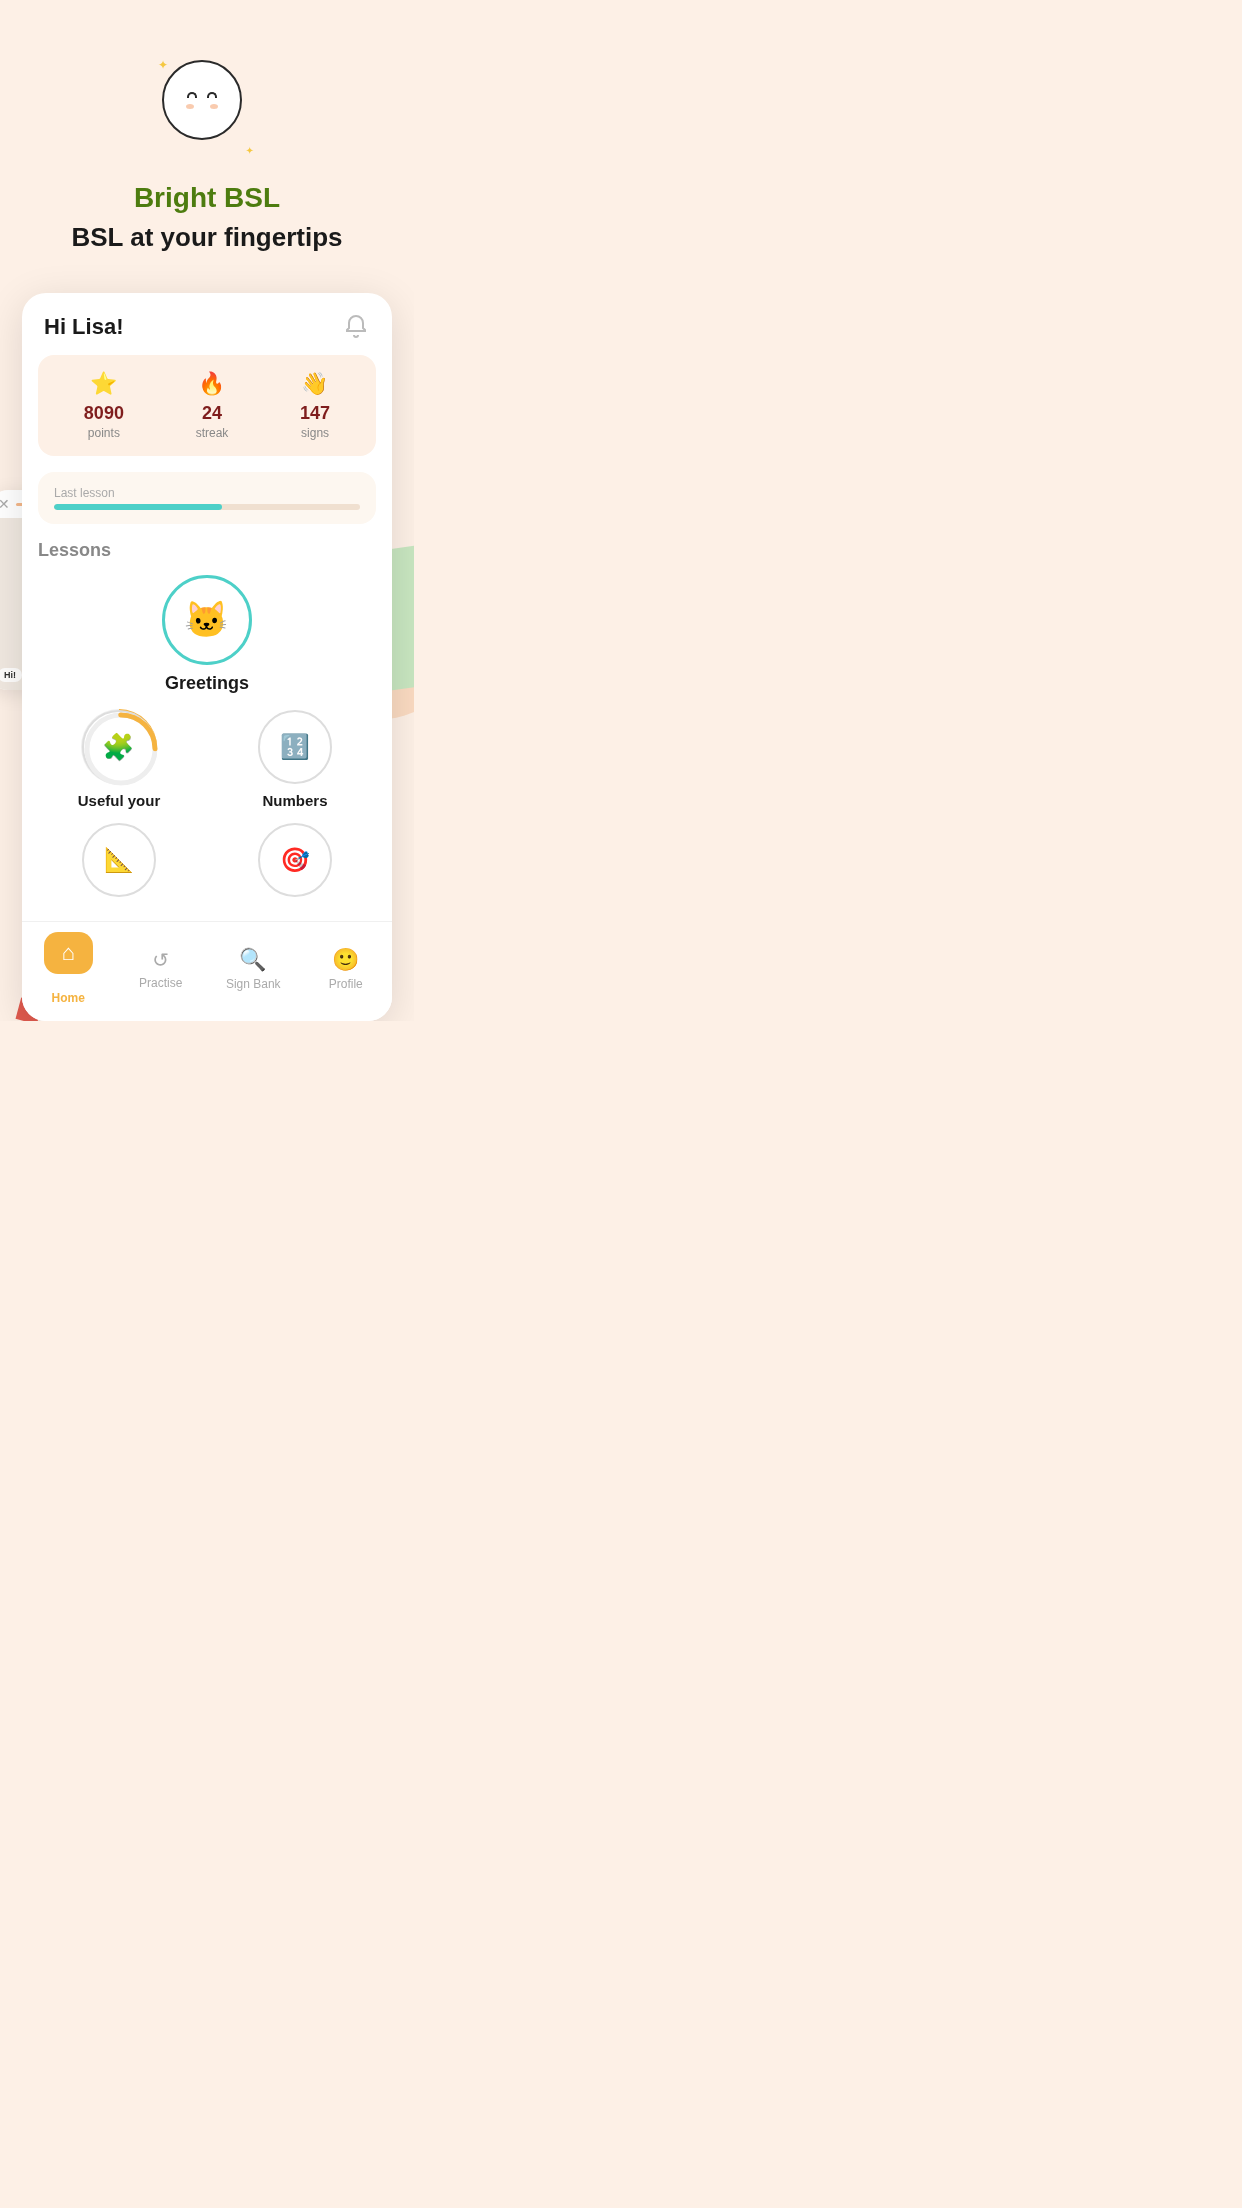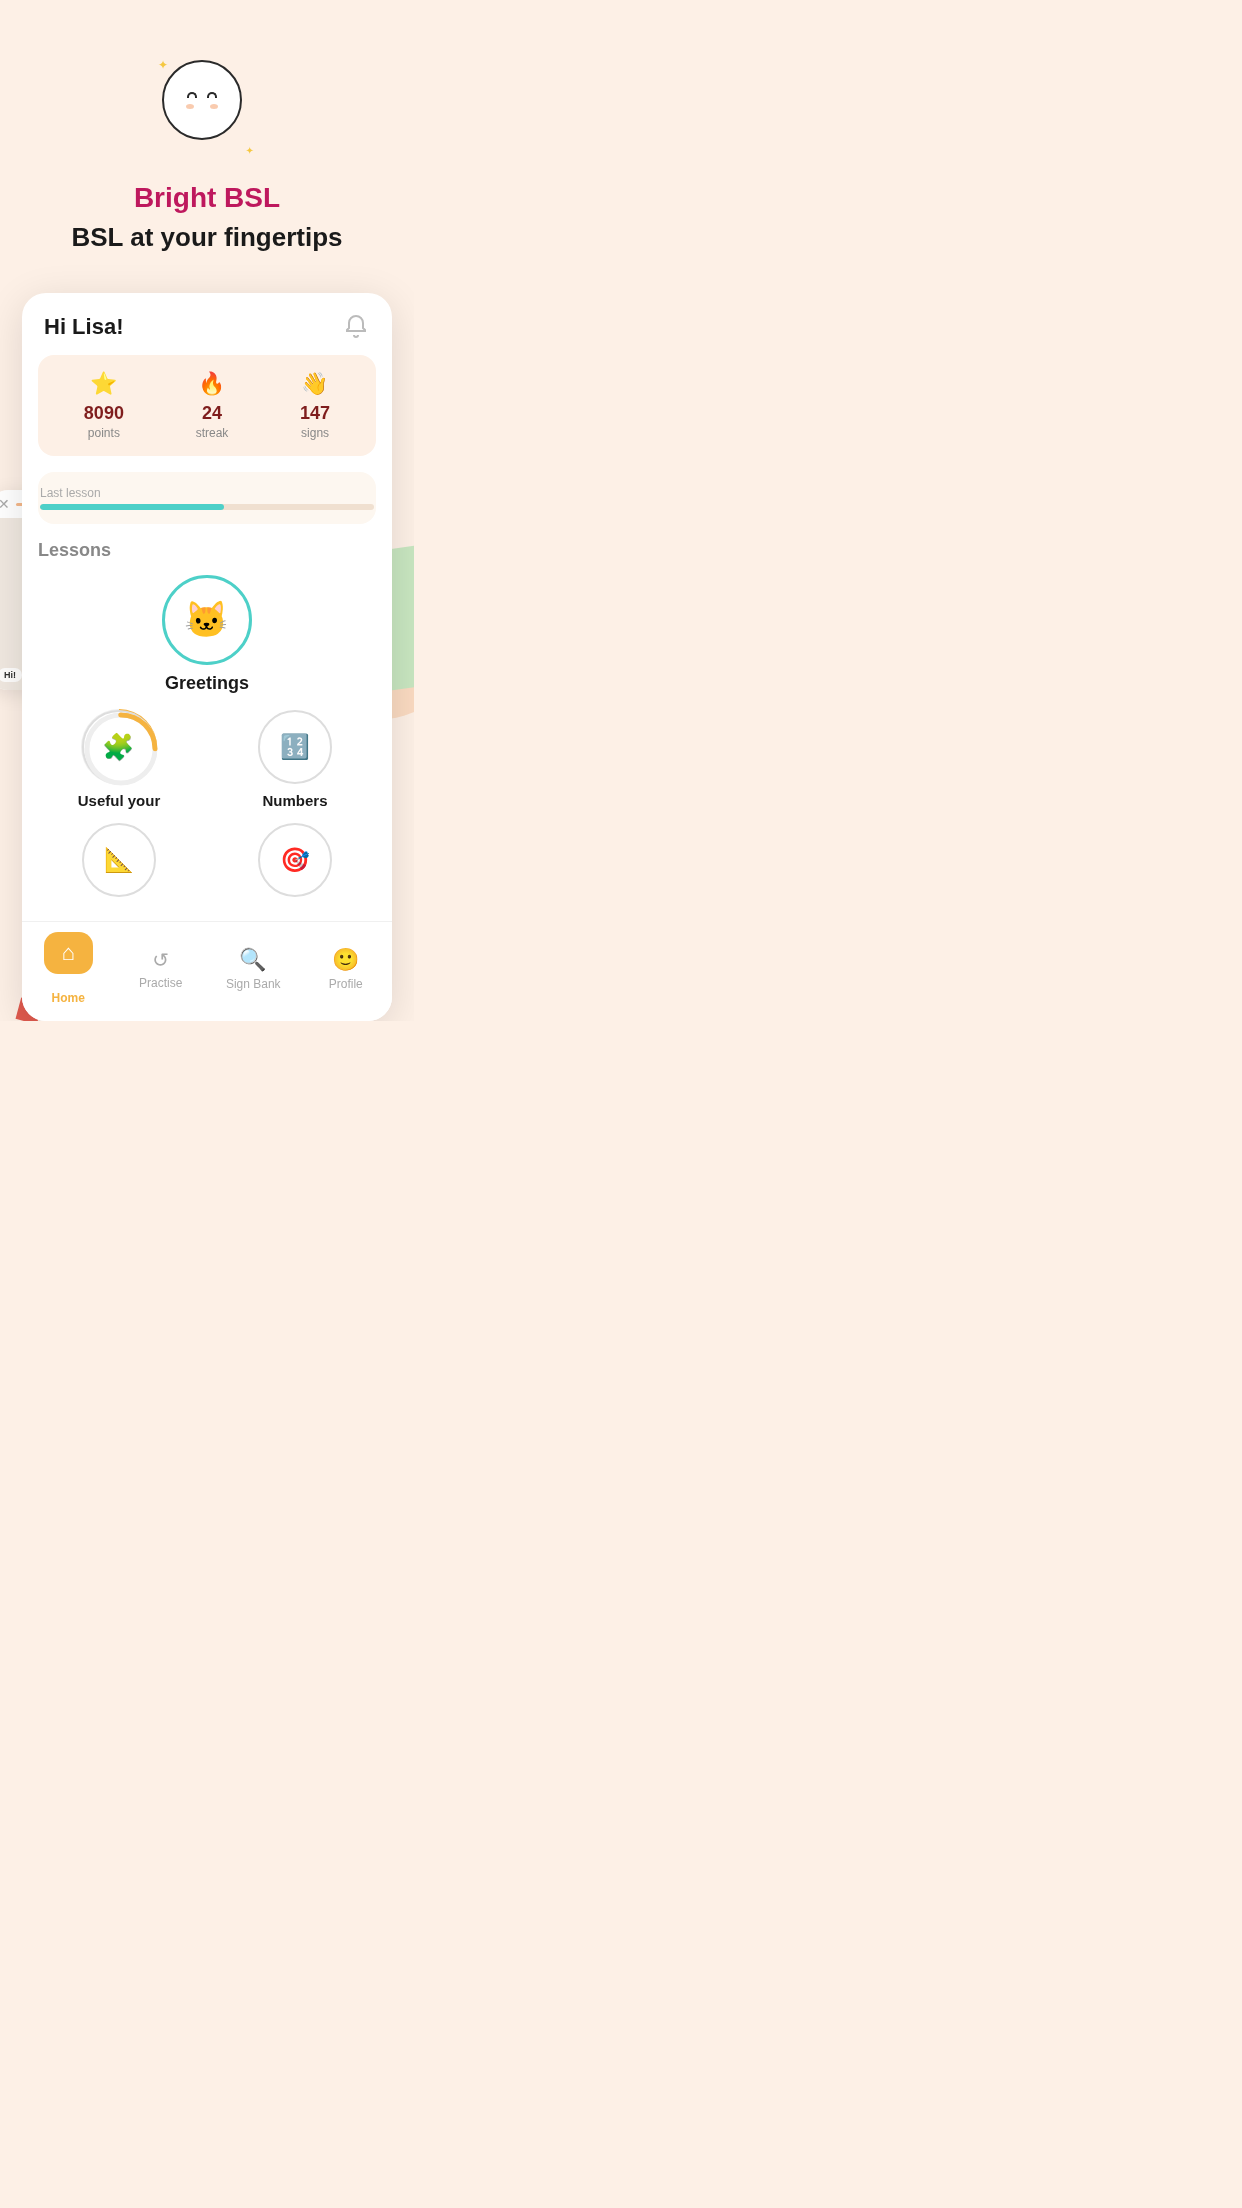--- a/index.html
+++ b/index.html
@@ -211,21 +211,21 @@
       position: absolute;
       font-size: 16px;
       color: #f5c842;
     }
     .mascot-star.tl { top: -2px; left: -4px; font-size: 12px; }
     .mascot-star.br { bottom: -6px; right: -2px; font-size: 10px; }
 
     .app-title {
       font-size: 28px;
       font-weight: 800;
-      color: #be185d;
+      color: #4d7c0f;
       text-align: center;
       line-height: 1.3;
       margin-bottom: 6px;
     }
     .app-subtitle {
       font-size: 26px;
       font-weight: 800;
       color: #1a1a1a;
       text-align: right;
       margin-bottom: 40px;
@@ -293,21 +293,21 @@
       font-size: 12px;
       color: #888;
       font-weight: 500;
     }
 
     
     .last-lesson-card {
       margin: 0 16px 16px;
       background: #fdf7f0;
       border-radius: 16px;
-      padding: 14px 2px;
+      padding: 14px 16px;
     }
     .last-lesson-label {
       font-size: 12px;
       color: #aaa;
       margin-bottom: 4px;
     }
     .last-lesson-row {
       display: flex;
       justify-content: space-between;
       align-items: center;

